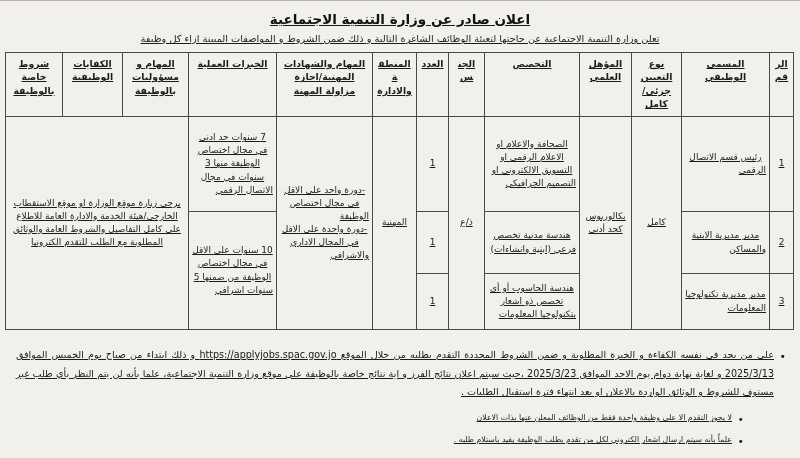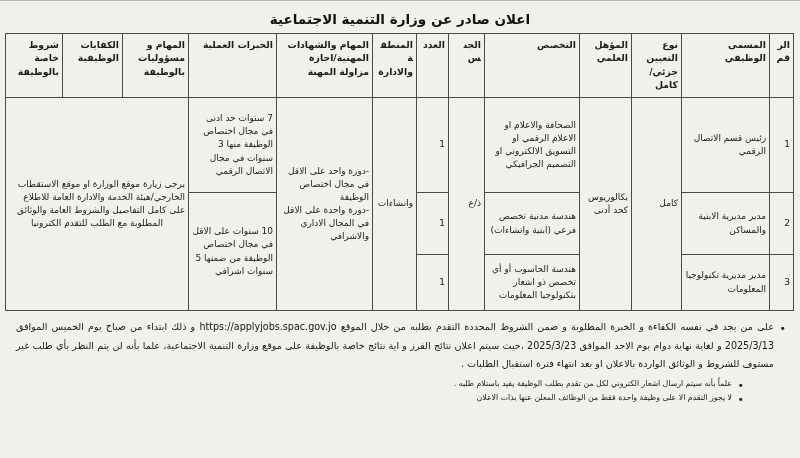--- a/index.html
+++ b/index.html
@@ -7,71 +7,73 @@
     width:800px;height:458px;overflow:hidden;
     background:#f2f0ea;
     font-family:"DejaVu Sans", sans-serif;
     color:#1c1c1c;
     direction:rtl;
   }
   .paper{
     width:800px;height:353px;box-sizing:border-box;
     border-top:1px solid #b9b6ae;
     padding:6px 6px 0 6px;
+    text-decoration:underline;
   }
   .doc-title{
     text-align:center;font-weight:bold;font-size:13.5px;
     margin:4px 0 6px 0;color:#111;
   }
   .doc-subtitle{
     text-align:center;font-size:9.8px;color:#222;
     margin:0 0 8px 0;
   }
   table.jobs{
     width:788px;table-layout:fixed;border-collapse:collapse;
     margin:0 auto;background:#f2f0ea;
   }
   table.jobs th, table.jobs td{
     border:1px solid #4a4a46;
     font-size:9px;line-height:1.45;color:#1c1c1c;
-    padding:2px 3px;vertical-align:middle;text-align:right;
+    padding:2px 3px;vertical-align:middle;text-align:center;
     overflow:hidden;word-wrap:break-word;
   }
   table.jobs th{
     font-weight:bold;vertical-align:top;font-size:9.3px;padding-top:4px;
   }
   tr.hdr{height:64px;}
   tr.r1{height:95px;}
   tr.r2{height:62px;}
   tr.r3{height:56px;}
   td.just{text-align:justify;text-align-last:right;padding:2px 5px;}
   td.courses{white-space:pre-line;text-align:justify;text-align-last:right;padding:2px 6px;}
   td.details{
     font-size:9.6px;line-height:1.75;text-align:justify;text-align-last:center;
     padding:4px 10px;vertical-align:middle;
   }
   .footer{padding:7px 6px 0 10px;}
   .bullet{
-    position:relative;margin:0 0 3px 0;padding-right:14px;
+    position:relative;margin:9px 0 3px 0;padding-right:14px;
     font-size:9.6px;line-height:1.95;text-align:justify;color:#161616;
   }
   .bullet::before{
     content:"\2022";position:absolute;right:2px;top:0;font-size:11px;
   }
   .bullet.small{
     font-size:7.8px;line-height:1.7;margin-right:42px;margin-bottom:1px;
     text-align:right;color:#222;
   }
 </style>
 </head>
 <body>
 
 <div class="paper">
 
   <div class="doc-title">اعلان صادر عن وزارة التنمية الاجتماعية</div>
+  <div class="doc-subtitle">تعلن وزارة التنمية الاجتماعية عن حاجتها لتعبئة الوظائف الشاغرة التالية و ذلك ضمن الشروط و المواصفات المبينة ازاء كل وظيفة</div>
 
   <table class="jobs">
     <colgroup>
       <col style="width:24px">
         <col style="width:88px">
         <col style="width:50px">
       <col style="width:52px">
         <col style="width:95px">
         <col style="width:36px">
       <col style="width:32px">
@@ -99,21 +101,21 @@
       <th>شروط خاصة بالوظيفة</th>
     </tr>
     <tr class="r1">
       <td>1</td>
       <td class="just">رئيس قسم الاتصال الرقمي</td>
       <td rowspan="3">كامل</td>
       <td rowspan="3">بكالوريوس كحد أدنى</td>
       <td class="just">الصحافة والاعلام او الاعلام الرقمي او التسويق الالكتروني او التصميم الجرافيكي</td>
       <td rowspan="3">ذ/ع</td>
       <td>1</td>
-      <td rowspan="3">وانشاءات</td>
+      <td rowspan="3">المهنية</td>
       <td rowspan="3" class="courses">-دورة واحد على الاقل في مجال اختصاص الوظيفة
 -دورة واحدة على الاقل في المجال الاداري والاشرافي</td>
       <td class="just">7 سنوات حد ادنى في مجال اختصاص الوظيفة منها 3 سنوات في مجال الاتصال الرقمي</td>
       <td colspan="3" rowspan="3" class="details">يرجى زيارة موقع الوزارة او موقع الاستقطاب الخارجي/هيئة الخدمة والادارة العامة للاطلاع على كامل التفاصيل والشروط العامة والوثائق المطلوبة مع الطلب للتقدم الكترونيا</td>
     </tr>
     <tr class="r2">
       <td>2</td>
       <td class="just">مدير مديرية الابنية والمساكن</td>
       <td class="just">هندسة مدنية تخصص فرعي (ابنية وانشاءات)</td>
       <td>1</td>
@@ -123,17 +125,17 @@
       <td>3</td>
       <td class="just">مدير مديرية تكنولوجيا المعلومات</td>
       <td class="just">هندسة الحاسوب أو أي تخصص ذو اشعار بتكنولوجيا المعلومات</td>
       <td>1</td>
     </tr>
   </tbody>
     </table>
 
   <div class="footer">
     <div class="bullet">على من يجد في نفسه الكفاءة و الخبرة المطلوبة و ضمن الشروط المحددة التقدم بطلبه من خلال الموقع https://applyjobs.spac.gov.jo و ذلك ابتداء من صباح يوم الخميس الموافق 2025/3/13 و لغاية نهاية دوام يوم الاحد الموافق 2025/3/23 ،حيث سيتم اعلان نتائج الفرز و اية نتائج خاصة بالوظيفة على موقع وزارة التنمية الاجتماعية، علما بأنه لن يتم النظر بأي طلب غير مستوف للشروط و الوثائق الواردة بالاعلان او بعد انتهاء فترة استقبال الطلبات .</div>
+    <div class="bullet small">لا يجوز التقدم الا على وظيفة واحدة فقط من الوظائف المعلن عنها بذات الاعلان</div>
     <div class="bullet small">علماً بأنه سيتم ارسال اشعار الكتروني لكل من تقدم بطلب الوظيفة يفيد باستلام طلبه .</div>
-    <div class="bullet small">لا يجوز التقدم الا على وظيفة واحدة فقط من الوظائف المعلن عنها بذات الاعلان</div>
   </div>
 
 </div>
 
 </body></html>

